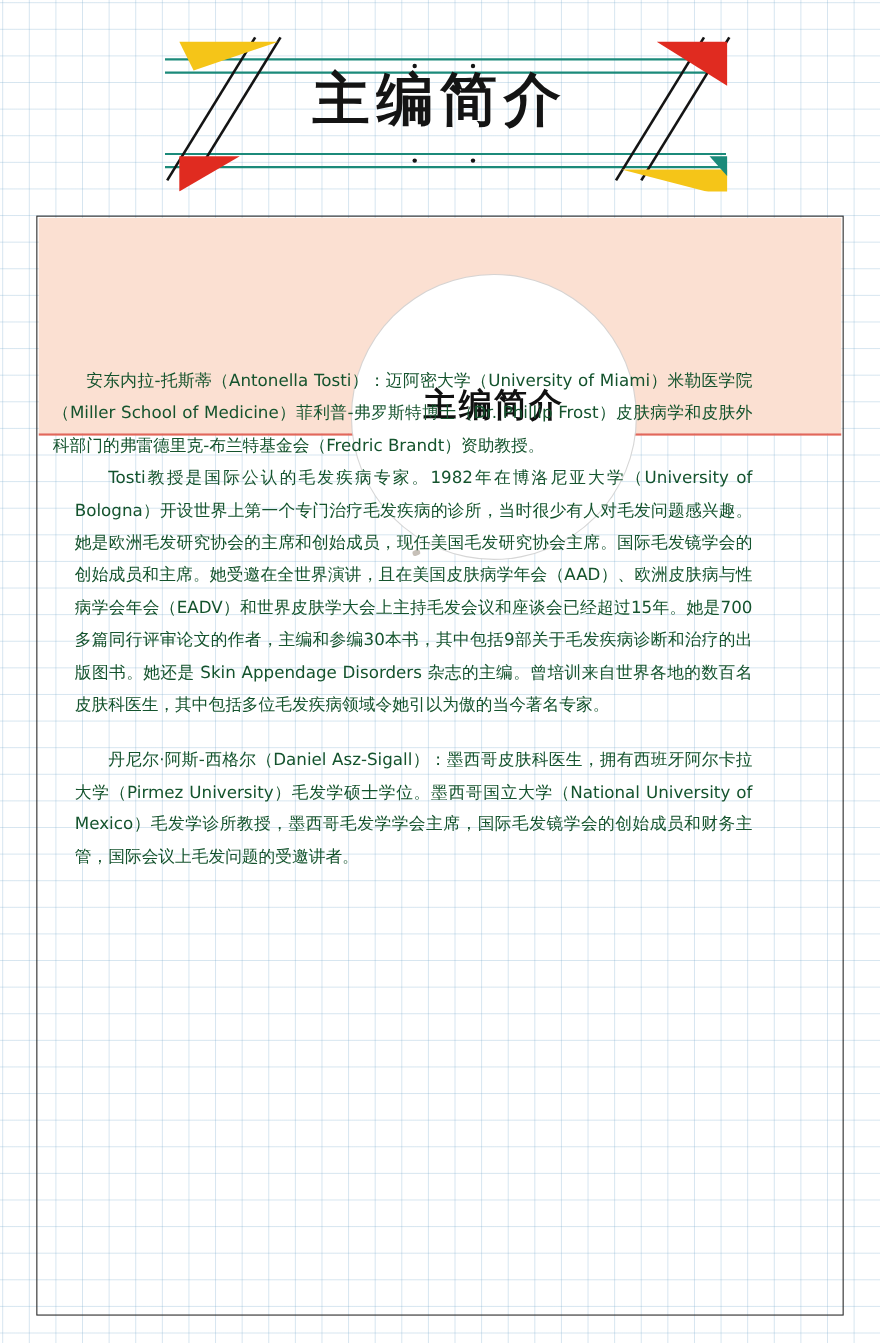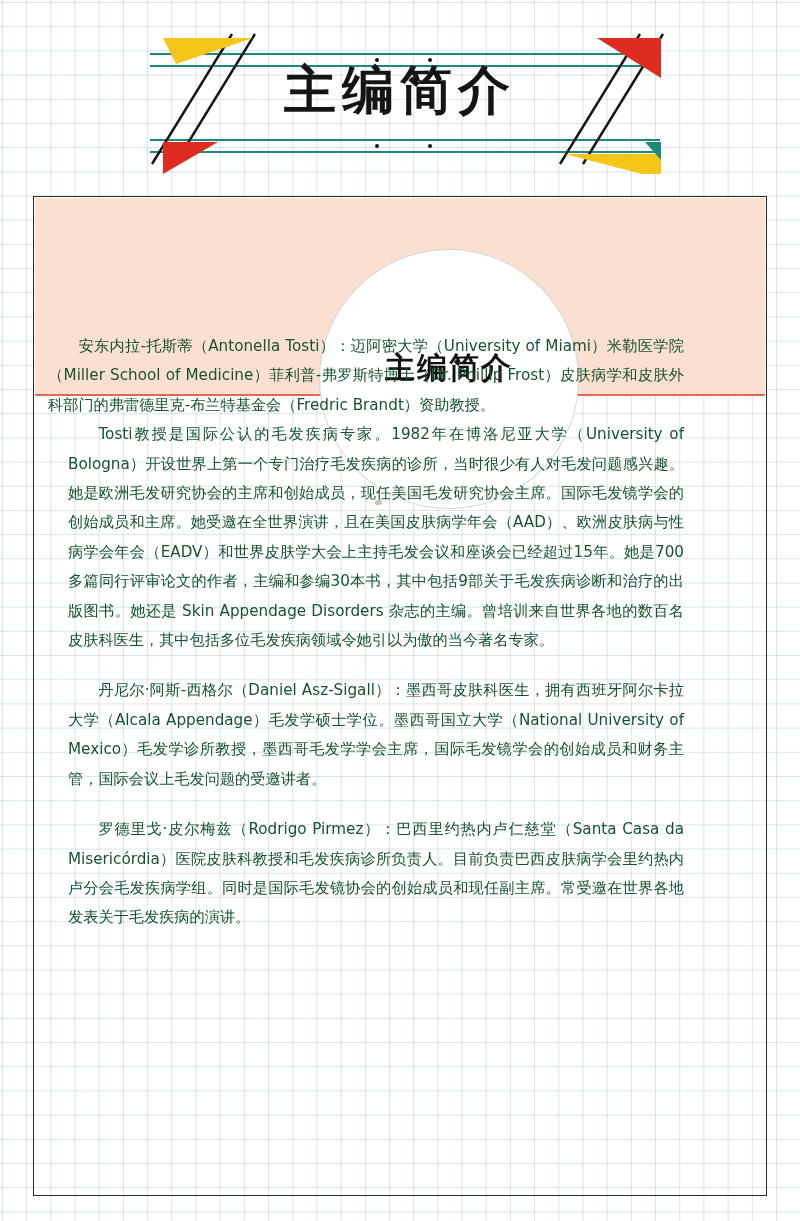--- a/index.html
+++ b/index.html
@@ -185,15 +185,14 @@
   <div class="peach-rule"></div>
   <div class="circle"></div>
   <div class="circle-title">主编简介</div>
   <div class="speck"></div>
 </div>
 <div class="card-frame"></div>
 
 <div class="body-text">
   <p class="para">安东内拉-托斯蒂（Antonella Tosti）：迈阿密大学（University of Miami）米勒医学院（Miller School of Medicine）菲利普-弗罗斯特博士（Dr. Phillip Frost）皮肤病学和皮肤外科部门的弗雷德里克-布兰特基金会（Fredric Brandt）资助教授。</p>
   <p class="para" style="margin-top:0;">Tosti教授是国际公认的毛发疾病专家。1982年在博洛尼亚大学（University of Bologna）开设世界上第一个专门治疗毛发疾病的诊所，当时很少有人对毛发问题感兴趣。她是欧洲毛发研究协会的主席和创始成员，现任美国毛发研究协会主席。国际毛发镜学会的创始成员和主席。她受邀在全世界演讲，且在美国皮肤病学年会（AAD）、欧洲皮肤病与性病学会年会（EADV）和世界皮肤学大会上主持毛发会议和座谈会已经超过15年。她是700多篇同行评审论文的作者，主编和参编30本书，其中包括9部关于毛发疾病诊断和治疗的出版图书。她还是 Skin Appendage Disorders 杂志的主编。曾培训来自世界各地的数百名皮肤科医生，其中包括多位毛发疾病领域令她引以为傲的当今著名专家。</p>
-  <p class="para">丹尼尔·阿斯-西格尔（Daniel Asz-Sigall）：墨西哥皮肤科医生，拥有西班牙阿尔卡拉大学（Alcala Appendage）毛发学硕士学位。墨西哥国立大学（National University of Mexico）毛发学诊所教授，墨西哥毛发学学会主席，国际毛发镜学会的创始成员和财务主管，国际会议上毛发问题的受邀讲者。</p>
-  <p class="para">罗德里戈·皮尔梅兹（Rodrigo Pirmez）：巴西里约热内卢仁慈堂（Santa Casa da Misericórdia）医院皮肤科教授和毛发疾病诊所负责人。目前负责巴西皮肤病学会里约热内卢分会毛发疾病学组。同时是国际毛发镜协会的创始成员和现任副主席。常受邀在世界各地发表关于毛发疾病的演讲。</p>
+  <p class="para">丹尼尔·阿斯-西格尔（Daniel Asz-Sigall）：墨西哥皮肤科医生，拥有西班牙阿尔卡拉大学（Pirmez University）毛发学硕士学位。墨西哥国立大学（National University of Mexico）毛发学诊所教授，墨西哥毛发学学会主席，国际毛发镜学会的创始成员和财务主管，国际会议上毛发问题的受邀讲者。</p>
 </div>
 
 </body></html>

